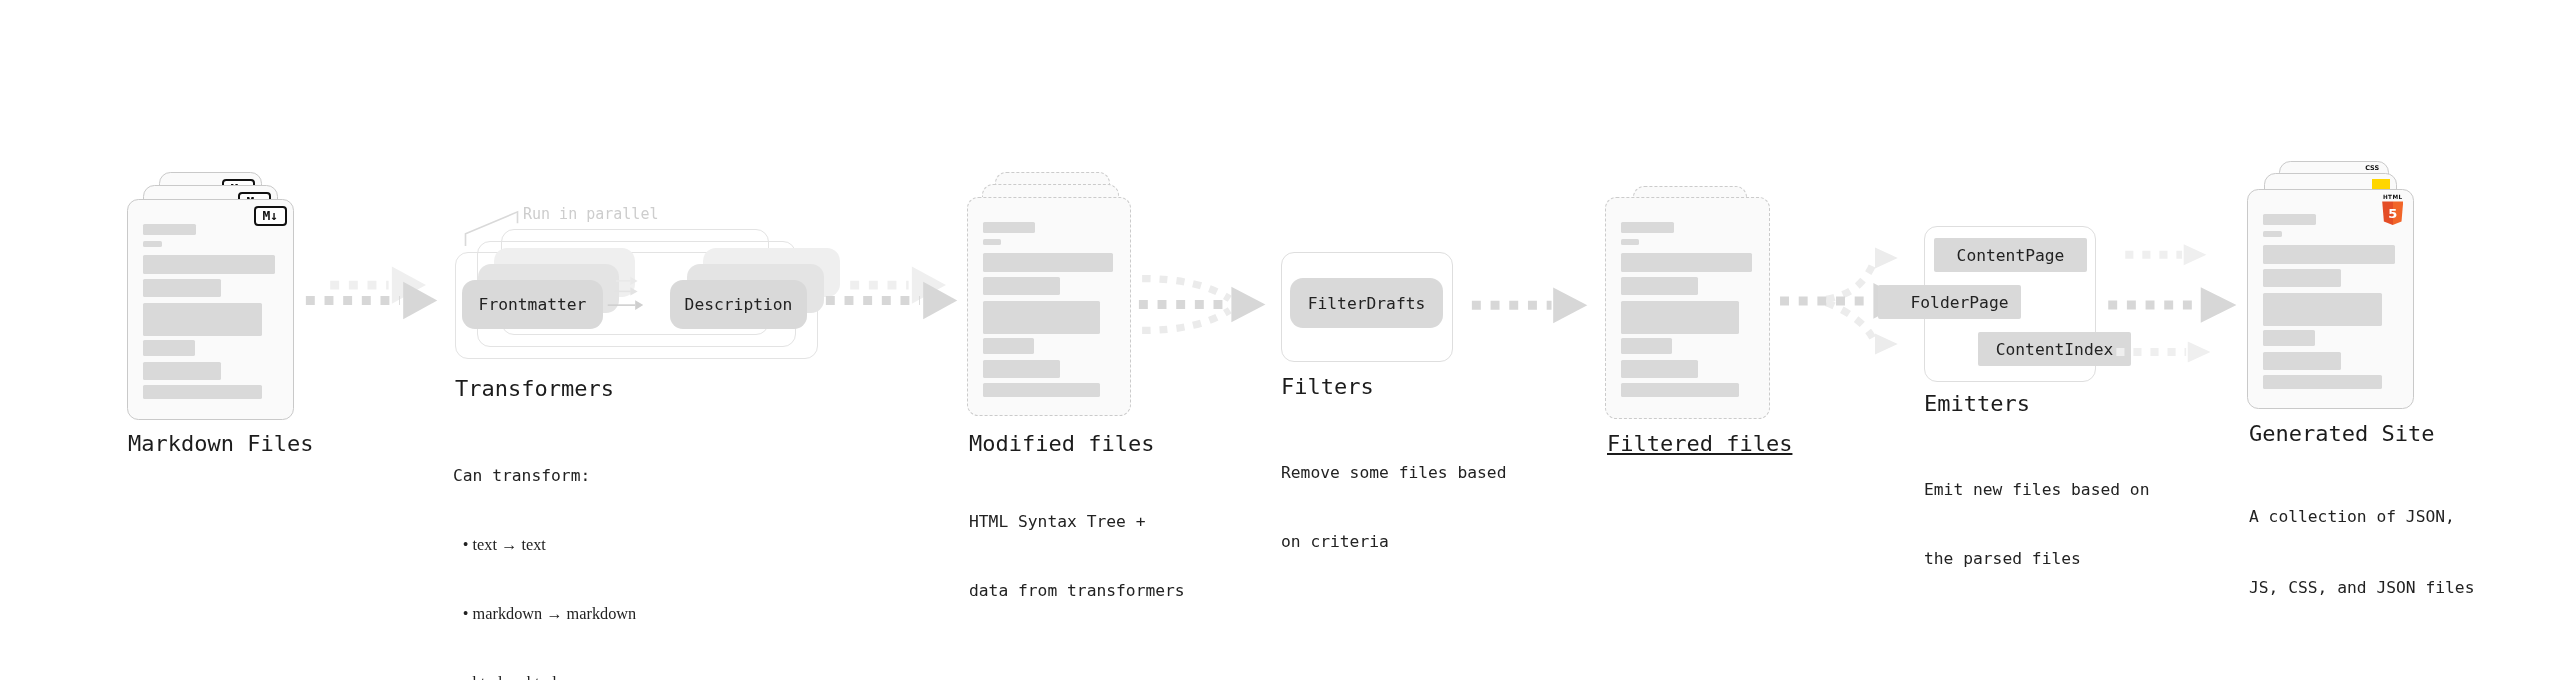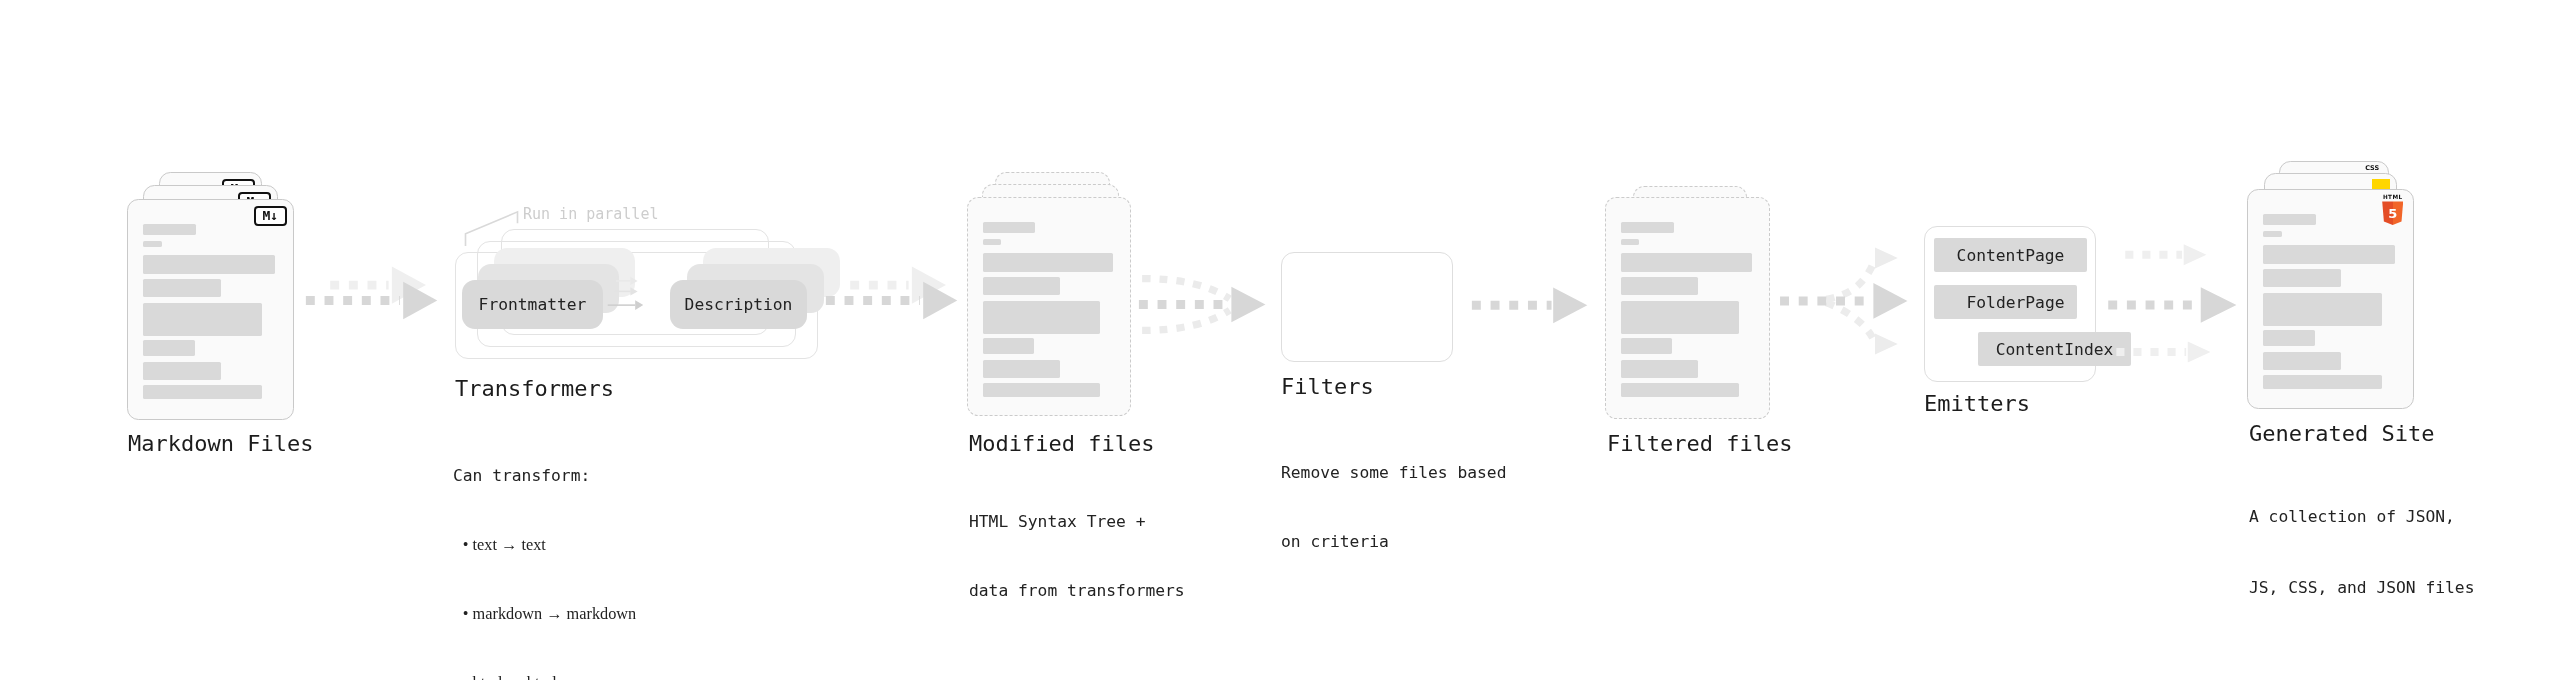--- a/index.html
+++ b/index.html
@@ -139,20 +139,21 @@
   </div>
 
   <svg class="arr" style="left:1134px;top:268px;" width="142" height="73" viewBox="0 0 175 90">
     <path d="M 10 13 Q 80 13 118 38" fill="none" stroke="#ebebeb" stroke-width="9" stroke-dasharray="10 11"></path>
     <path d="M 10 77 Q 80 77 118 52" fill="none" stroke="#ebebeb" stroke-width="9" stroke-dasharray="10 11"></path>
     <line x1="6" y1="45" x2="118" y2="45" stroke="#d7d7d7" stroke-width="11" stroke-dasharray="11 12"></line>
     <polygon points="120,23 120,67 162,45" fill="#d7d7d7"></polygon>
   </svg>
 
   <div class="panel-box" style="left:1281px;top:252px;width:172px;height:110px;"></div>
+  <div class="pill" style="left:1290px;top:278px;width:153px;height:50px;">FilterDrafts</div>
   <div class="sec-title" style="left:1281px;top:375px;">Filters</div>
   <div class="sec-sub" style="left:1281px;top:415px;">
     <div class="sub-line">Remove some files based</div>
     <div class="sub-line">on criteria</div>
   </div>
 
   <svg class="arr" style="left:1467px;top:276px;" width="126" height="57" viewBox="0 0 155 70">
     <line x1="6" y1="36" x2="104" y2="36" stroke="#d7d7d7" stroke-width="11" stroke-dasharray="11 12"></line>
     <polygon points="106,14 106,58 148,36" fill="#d7d7d7"></polygon>
   </svg>
@@ -161,36 +162,40 @@
   <div class="file-card dashed" style="left:1605px;top:197px;width:165px;height:222px;">
       <div class="bar" style="width: 32%; height: 10.6px; top: 24.4px;"></div>
       <div class="bar" style="width: 11%; height: 5.7px; top: 41px;"></div>
       <div class="bar" style="width: 80%; height: 18.7px; top: 55px;"></div>
       <div class="bar" style="width: 47%; height: 18px; top: 79px;"></div>
       <div class="bar" style="width: 72%; height: 32.5px; top: 103px;"></div>
       <div class="bar" style="width: 31%; height: 16.3px; top: 140px;"></div>
       <div class="bar" style="width: 47%; height: 18px; top: 162px;"></div>
       <div class="bar" style="width: 72%; height: 14px; top: 185px;"></div>
     </div>
-  <div class="sec-title" style="left:1607px;top:432px;">Filtered files</div>
+  <div class="sec-title" style="left:1607px;top:432px;text-decoration:underline;">Filtered files</div>
 
   <svg class="arr" style="left:1776px;top:240px;" width="142" height="130" viewBox="0 0 175 160">
     <path d="M 62 73 Q 105 66 120 28" fill="none" stroke="#ececec" stroke-width="9" stroke-dasharray="10 11"></path>
     <polygon points="122,9 122,35 150,22" fill="#ececec"></polygon>
     <path d="M 62 77 Q 105 94 120 122" fill="none" stroke="#ececec" stroke-width="9" stroke-dasharray="10 11"></path>
     <polygon points="122,115 122,141 150,128" fill="#ececec"></polygon>
     <line x1="5" y1="75" x2="118" y2="75" stroke="#d7d7d7" stroke-width="11" stroke-dasharray="11 12"></line>
     <polygon points="120,53 120,97 162,75" fill="#d7d7d7"></polygon>
   </svg>
 
   <div class="panel-box" style="left:1924px;top:226px;width:172px;height:156px;"></div>
   <div class="pill small" style="left:1934px;top:238px;width:153px;height:34px;">ContentPage</div>
-  <div class="pill small" style="left:1934px;top:285px;width:123px;height:34px;padding-left:20px;">FolderPage</div>
+  <div class="pill small" style="left:1878px;top:285px;width:123px;height:34px;padding-left:20px;">FolderPage</div>
   <div class="pill small" style="left:1934px;top:332px;width:153px;height:34px;margin-left:44px;">ContentIndex</div>
   <div class="sec-title" style="left:1924px;top:392px;">Emitters</div>
+  <div class="sec-sub" style="left:1924px;top:432px;">
+    <div class="sub-line">Emit new files based on</div>
+    <div class="sub-line">the parsed files</div>
+  </div>
 
   <svg class="arr" style="left:2105px;top:240px;" width="142" height="130" viewBox="0 0 175 160">
     <line x1="25" y1="18" x2="95" y2="18" stroke="#efefef" stroke-width="10" stroke-dasharray="10 11"></line>
     <polygon points="97,5 97,31 125,18" fill="#efefef"></polygon>
     <line x1="4" y1="80" x2="116" y2="80" stroke="#d7d7d7" stroke-width="11" stroke-dasharray="11 12"></line>
     <polygon points="118,58 118,102 162,80" fill="#d7d7d7"></polygon>
     <line x1="14" y1="138" x2="100" y2="138" stroke="#efefef" stroke-width="10" stroke-dasharray="10 11"></line>
     <polygon points="102,125 102,151 130,138" fill="#efefef"></polygon>
   </svg>
 

